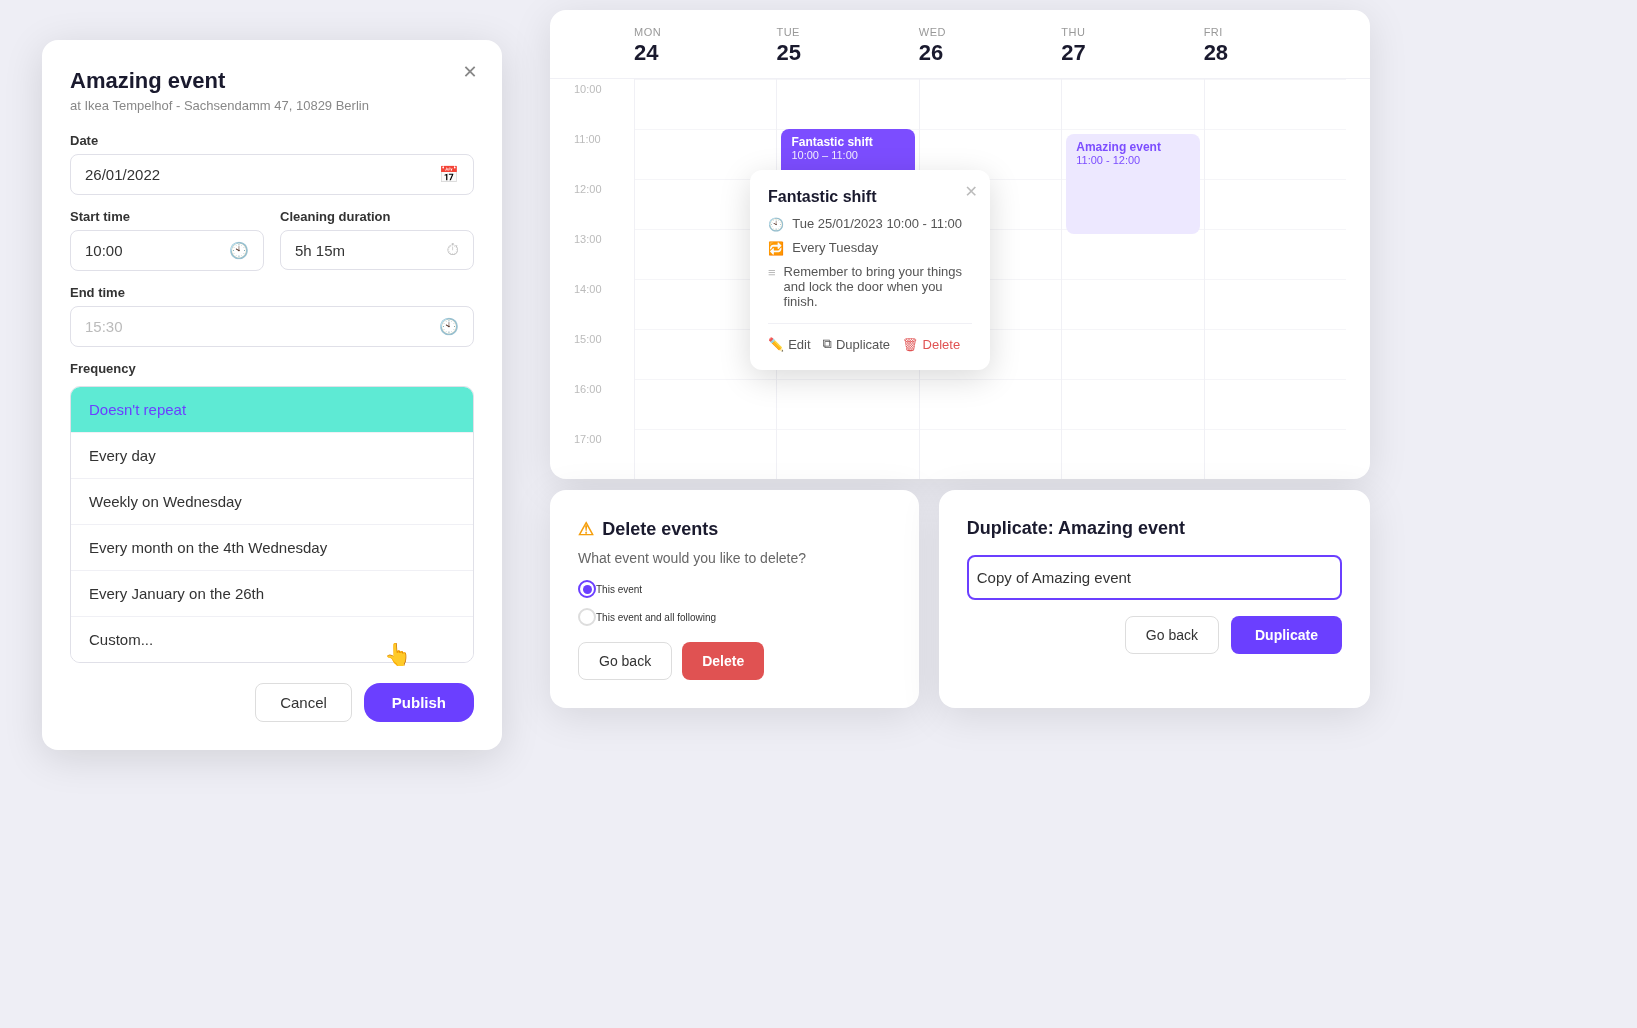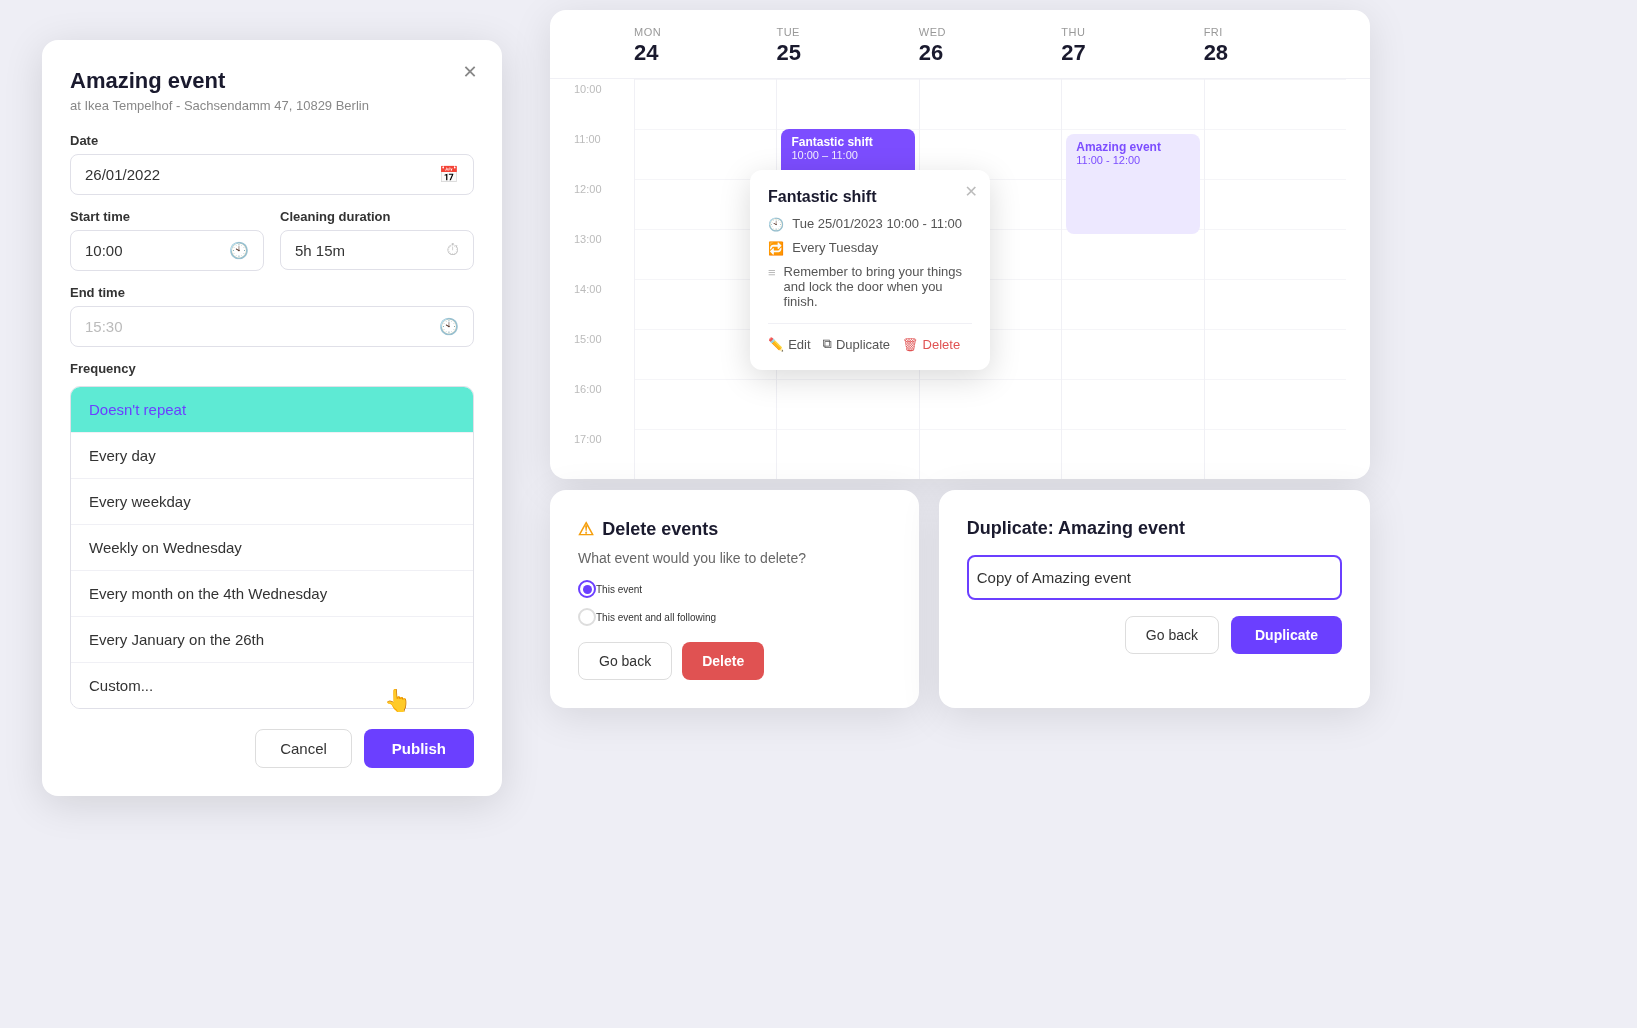--- a/index.html
+++ b/index.html
@@ -149,21 +149,21 @@
       border-radius: 8px;
       background: #fff;
       font-size: 15px;
       color: #333;
       cursor: pointer;
     }
 
     .btn-publish {
       padding: 10px 28px;
       border: none;
-      border-radius: 8px;
+      border-radius: 16px;
       background: #6b3fff;
       font-size: 15px;
       color: #fff;
       cursor: pointer;
       font-weight: 600;
     }
 
     .cursor-icon {
       position: absolute;
       bottom: 82px;
@@ -525,21 +525,20 @@
           <span>15:30</span>
           <span class="icon-right">🕙</span>
         </div>
       </div>
     </div>
 
     <div class="freq-label">Frequency</div>
     <div class="freq-list">
       <div class="freq-item selected">Doesn't repeat</div>
       <div class="freq-item">Every day</div>
-      <div class="freq-item">Every weekday</div>
       <div class="freq-item">Weekly on Wednesday</div>
       <div class="freq-item">Every month on the 4th Wednesday</div>
       <div class="freq-item">Every January on the 26th</div>
       <div class="freq-item">Custom...</div>
     </div>
 
     <div class="modal-actions">
       <button class="btn-cancel">Cancel</button>
       <button class="btn-publish">Publish</button>
     </div>

